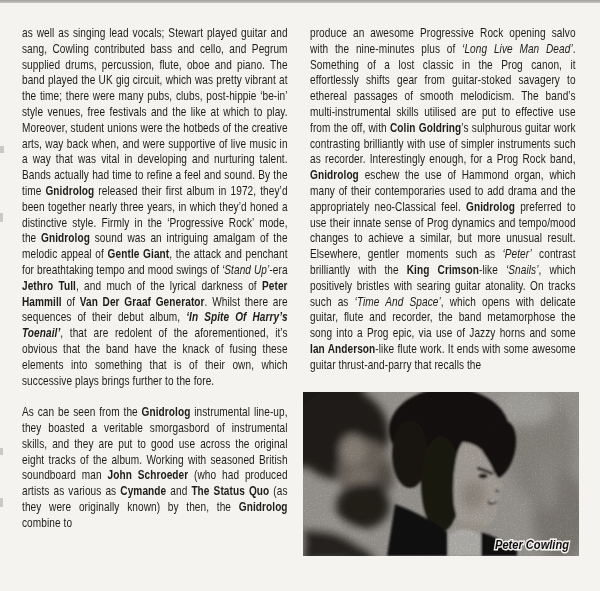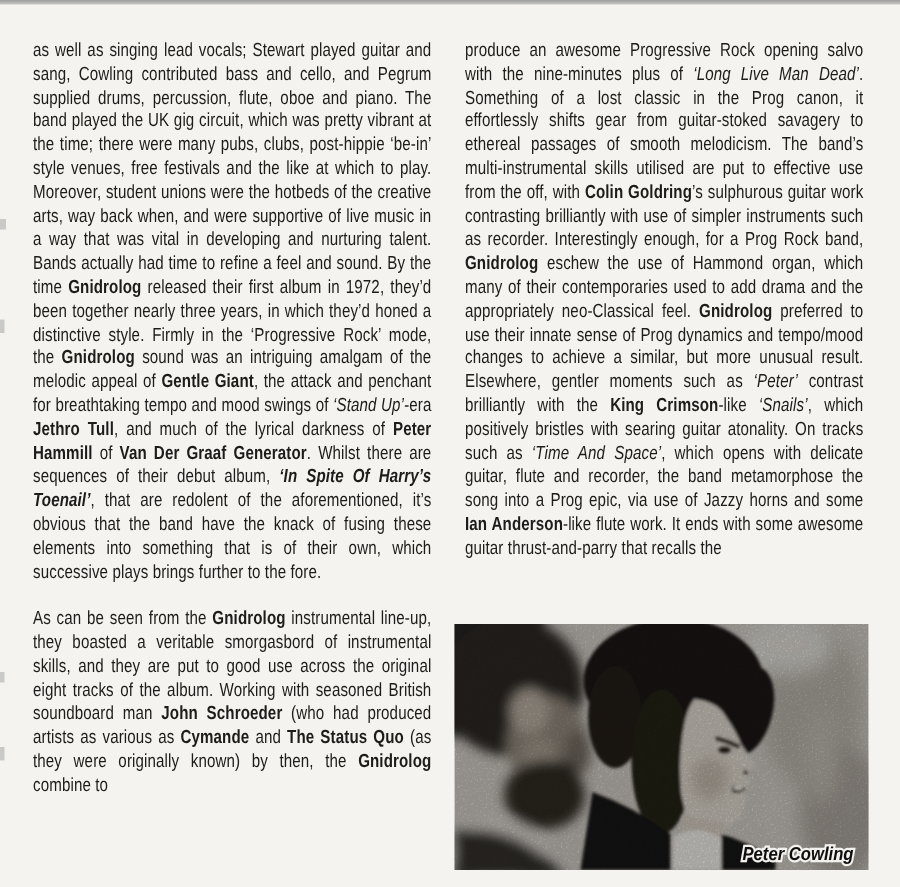--- a/index.html
+++ b/index.html
@@ -31,21 +31,21 @@
   }
   .col p { margin: 0; }
   .col p + p { margin-top: 15.8px; }
   .col-left  { left: 22px; }
   .col-right { left: 310px; }
   .run-b  { font-weight: bold; }
   .run-i  { font-style: italic; }
   .run-bi { font-weight: bold; font-style: italic; }
 
   .photo {
-    position: absolute; left: 303px; top: 416px;
+    position: absolute; left: 303px; top: 392px;
     width: 276px; height: 164px;
     z-index: 2;
   }
   .photo svg { display: block; width: 276px; height: 164px; }
 </style>
 </head>
 <body>
 
 <div class="page">
 

